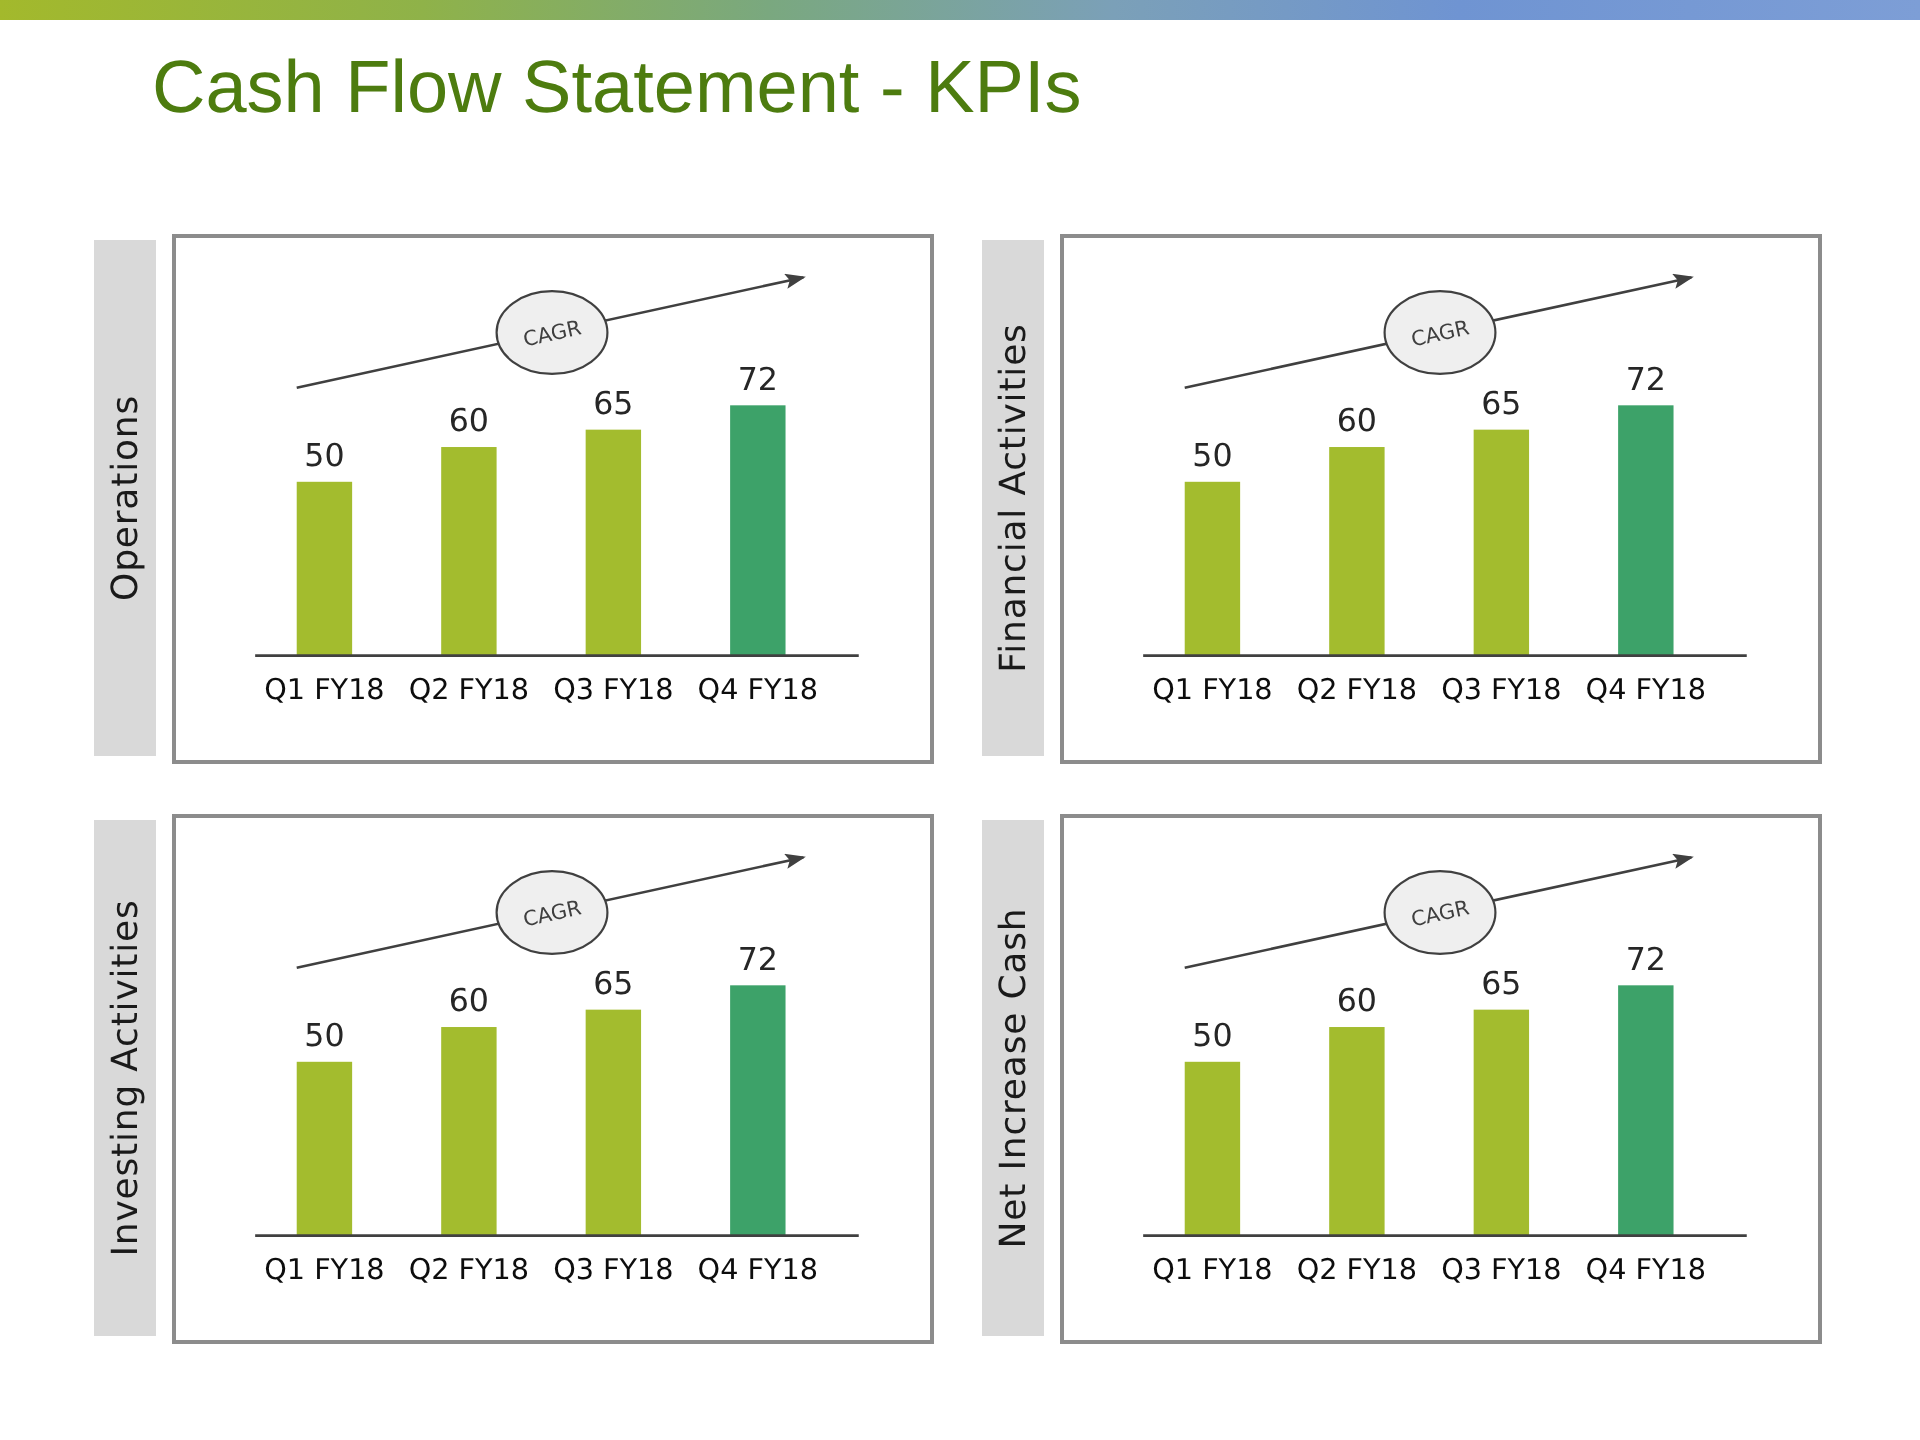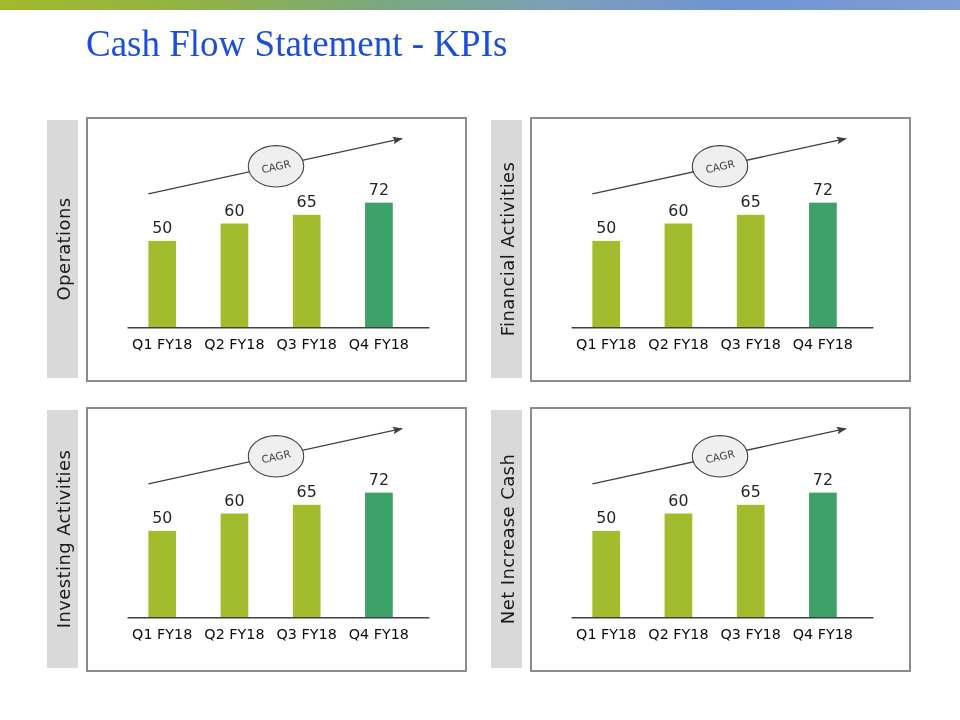--- a/index.html
+++ b/index.html
@@ -20,29 +20,29 @@
     position: absolute;
     left: 0; top: 0;
     width: 960px;
     height: 10px;
     background: linear-gradient(to right, #a3b92c 0%, #8fb249 22%, #7aa87f 40%, #7ba0b8 58%, #6f94d2 76%, #7d9ed6 100%);
   }
 
   
   #slide-title {
     position: absolute;
-    left: 86px;
+    left: 76px;
     top: 20px;
     width: 840px;
     height: 48px;
     font-size: 37px;
     line-height: 48px;
     font-weight: 400;
-    color: #1d4ed8;
-    font-family: Liberation Serif, serif;
+    color: #4d7c0f;
+    font-family: Liberation Sans, sans-serif;
     letter-spacing: 0px;
     white-space: nowrap;
   }
 
   
   .panel {
     position: absolute;
     width: 422px;
     height: 268px;
   }

